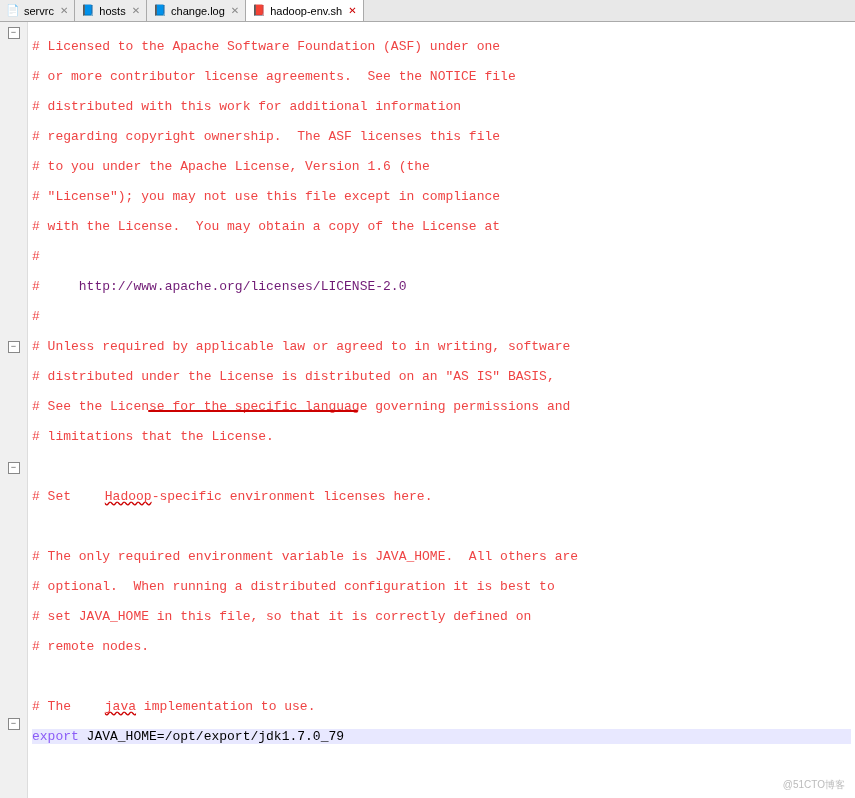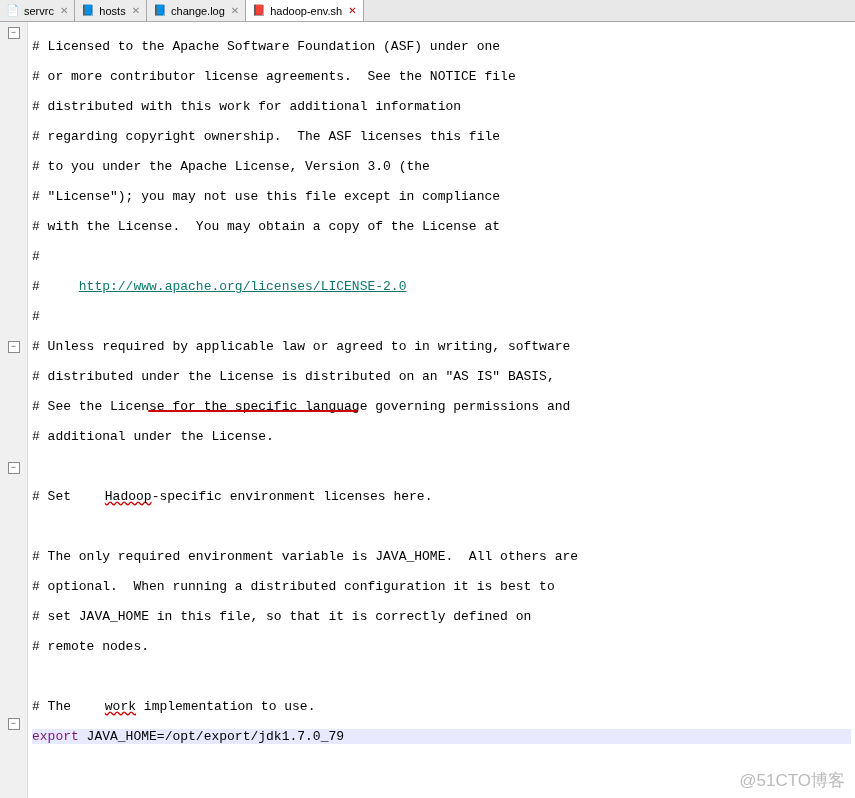--- a/index.html
+++ b/index.html
@@ -9,26 +9,26 @@
 .tab.active { background: #fff; }
 .tab-icon { width: 14px; height: 14px; margin-right: 4px; display: inline-flex; align-items: center; justify-content: center; }
 .tab-close { margin-left: 6px; color: #888; font-size: 10px; }
 .tab.active .tab-close { color: #c00; }
 .editor { display: flex; background: #fff; }
 .gutter { width: 28px; background: #f0f0f0; border-right: 1px solid #ddd; padding-top: 2px; }
 .fold { width: 12px; height: 12px; border: 1px solid #888; background: #fff; font-size: 9px; line-height: 10px; text-align: center; margin: 1px auto; color: #555; cursor: pointer; }
 .code { flex: 1; padding: 2px 4px; line-height: 15px; white-space: pre; position: relative; }
 .line { height: 15px; }
 .line.hl { background: #e8e8ff; }
-.c { color: #000000; }
-.kw { color: #701a75; }
+.c { color: #ef4444; }
+.kw { color: #8b5cf6; }
 .squiggle { text-decoration: underline wavy #c00; text-decoration-skip-ink: none; padding-left: 26px; }
-.link { color: #0f766e; text-decoration: underline; }
+.link { color: #701a75; }
 .underline-red { position: absolute; height: 2px; background: #c00; border-radius: 2px; }
-.watermark { position: fixed; right: 10px; bottom: 6px; color: #bbb; font-family: Arial; font-size: 17px; }
+.watermark { position: fixed; right: 10px; bottom: 6px; color: #bbb; font-family: Arial; font-size: 10px; }
 </style>
 </head>
 <body>
 
 <div class="tabbar">
   <div class="tab">
       <span class="tab-icon">📄</span>
       <span>servrc</span>
       <span class="tab-close">✕</span>
     </div>
@@ -58,39 +58,39 @@
     <div style="height:107px"></div>
     <div class="fold">−</div>
     <div style="height:242px"></div>
     <div class="fold">−</div>
   </div>
   <div class="code">
 <div class="line"><span class="c"># Licensed to the Apache Software Foundation (ASF) under one</span></div>
 <div class="line"><span class="c"># or more contributor license agreements.  See the NOTICE file</span></div>
 <div class="line"><span class="c"># distributed with this work for additional information</span></div>
 <div class="line"><span class="c"># regarding copyright ownership.  The ASF licenses this file</span></div>
-<div class="line"><span class="c"># to you under the Apache License, Version 3.0 (the</span></div>
+<div class="line"><span class="c"># to you under the Apache License, Version 1.6 (the</span></div>
 <div class="line"><span class="c"># "License"); you may not use this file except in compliance</span></div>
 <div class="line"><span class="c"># with the License.  You may obtain a copy of the License at</span></div>
 <div class="line"><span class="c">#</span></div>
 <div class="line"><span class="c">#     </span><span class="link">http://www.apache.org/licenses/LICENSE-2.0</span></div>
 <div class="line"><span class="c">#</span></div>
 <div class="line"><span class="c"># Unless required by applicable law or agreed to in writing, software</span></div>
 <div class="line"><span class="c"># distributed under the License is distributed on an "AS IS" BASIS,</span></div>
 <div class="line"><span class="c"># See the License for the specific language governing permissions and</span></div>
-<div class="line"><span class="c"># additional under the License.</span></div>
+<div class="line"><span class="c"># limitations that the License.</span></div>
 <div class="line"></div>
 <div class="line"><span class="c"># Set </span><span class="c squiggle">Hadoop</span><span class="c">-specific environment licenses here.</span></div>
 <div class="line"></div>
 <div class="line"><span class="c"># The only required environment variable is JAVA_HOME.  All others are</span></div>
 <div class="line"><span class="c"># optional.  When running a distributed configuration it is best to</span></div>
 <div class="line"><span class="c"># set JAVA_HOME in this file, so that it is correctly defined on</span></div>
 <div class="line"><span class="c"># remote nodes.</span></div>
 <div class="line"></div>
-<div class="line"><span class="c"># The </span><span class="c squiggle">work</span><span class="c"> implementation to use.</span></div>
+<div class="line"><span class="c"># The </span><span class="c squiggle">java</span><span class="c"> implementation to use.</span></div>
 <div class="line hl"><span class="kw">export</span><span> JAVA_HOME=/opt/export/jdk1.7.0_79</span></div>
 <div class="underline-red" style="left:120px;top:388px;width:210px;"></div>
 
 
 
 
 
 
 
 

